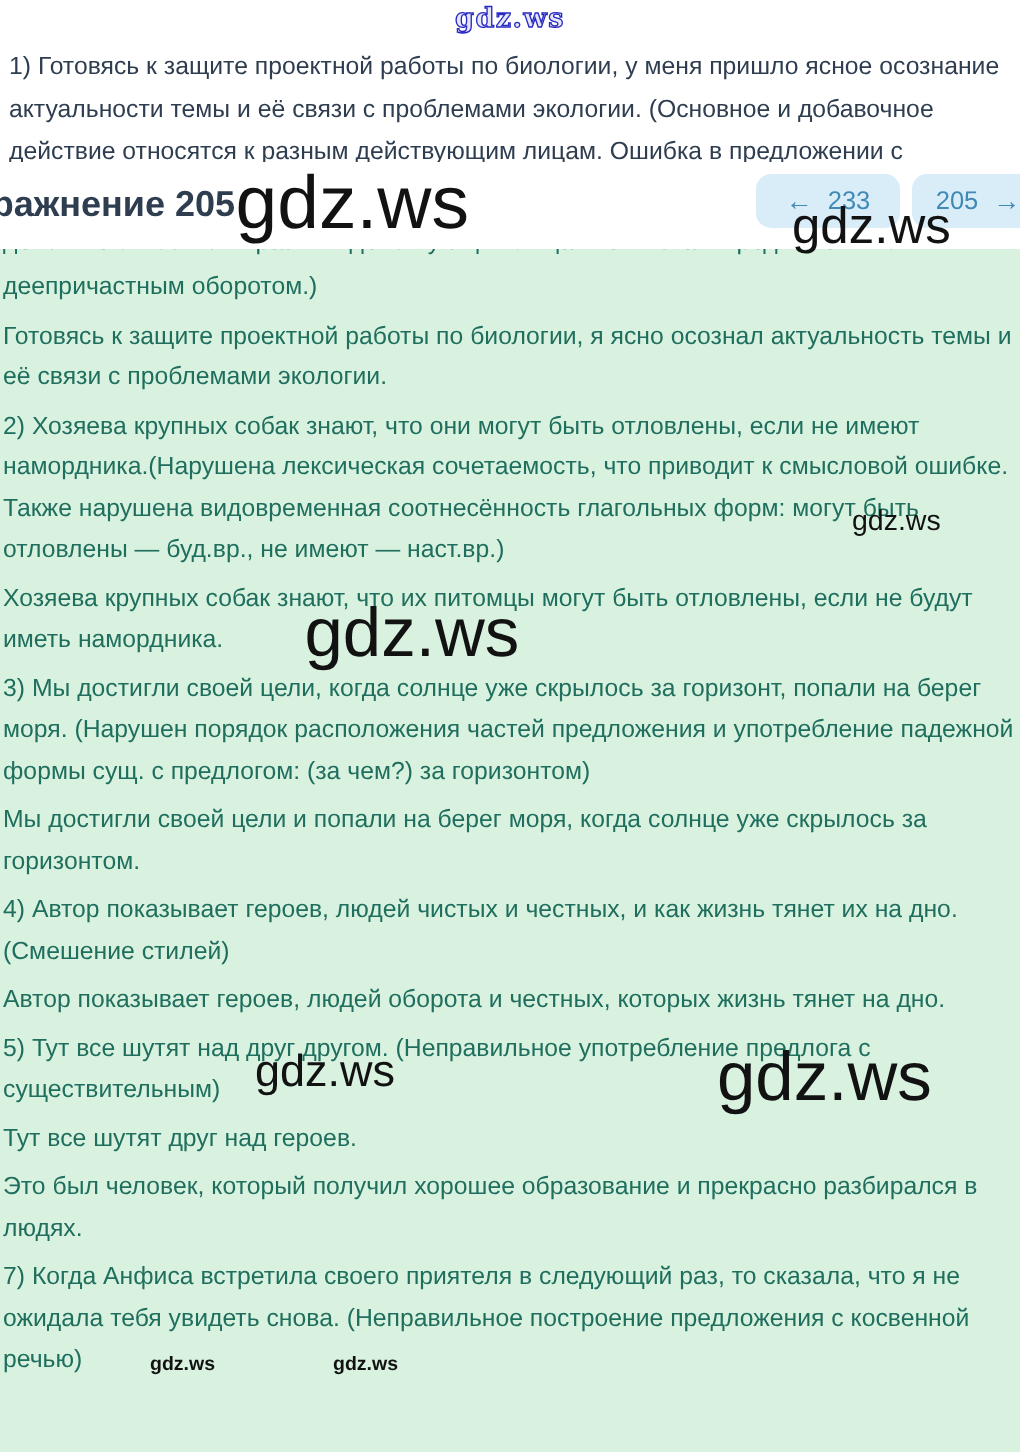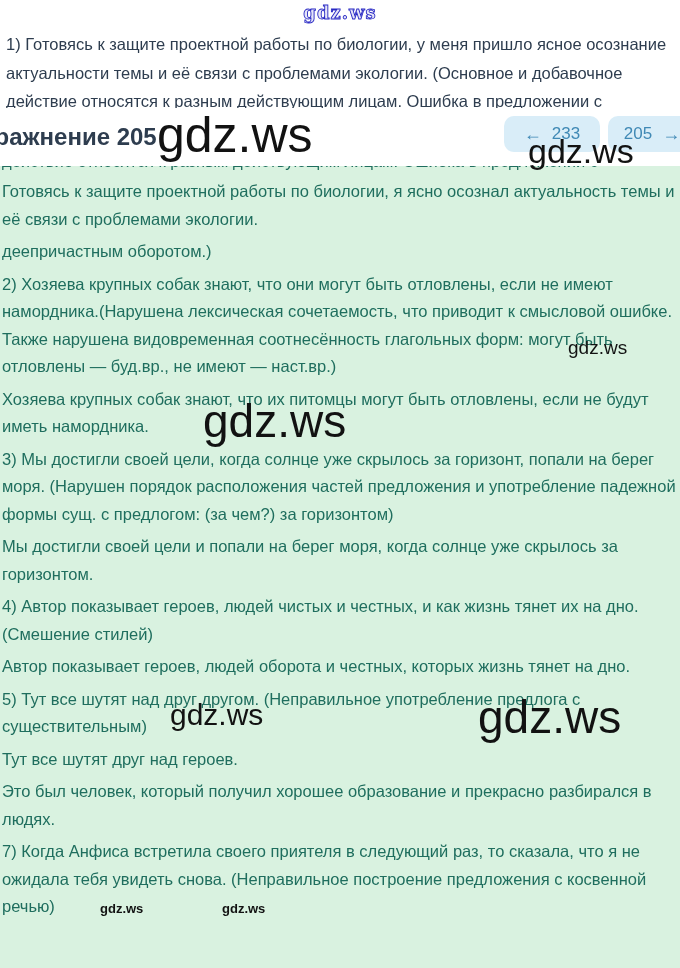--- a/index.html
+++ b/index.html
@@ -137,22 +137,22 @@
 </head>
 <body>
 
 <div class="wm-top">gdz.ws</div>
 
 <div class="intro">1) Готовясь к защите проектной работы по биологии, у меня пришло ясное осознание актуальности темы и её связи с проблемами экологии. (Основное и добавочное действие относятся к разным действующим лицам. Ошибка в предложении с</div>
 
 <div class="answer-block">
   <div class="clipped-line">действие относятся к разным действующим лицам. Ошибка в предложении с</div>
   <div class="answer-paragraphs">
+      <p>деепричастным оборотом.)</p>
       <p>Готовясь к защите проектной работы по биологии, я ясно осознал актуальность темы и её связи с проблемами экологии.</p>
-      <p>деепричастным оборотом.)</p>
       <p>2) Хозяева крупных собак знают, что они могут быть отловлены, если не имеют намордника.(Нарушена лексическая сочетаемость, что приводит к смысловой ошибке. Также нарушена видовременная соотнесённость глагольных форм: могут быть отловлены — буд.вр., не имеют — наст.вр.)</p>
       <p>Хозяева крупных собак знают, что их питомцы могут быть отловлены, если не будут иметь намордника.</p>
       <p>3) Мы достигли своей цели, когда солнце уже скрылось за горизонт, попали на берег моря. (Нарушен порядок расположения частей предложения и употребление падежной формы сущ. с предлогом: (за чем?) за горизонтом)</p>
       <p>Мы достигли своей цели и попали на берег моря, когда солнце уже скрылось за горизонтом.</p>
       <p>4) Автор показывает героев, людей чистых и честных, и как жизнь тянет их на дно. (Смешение стилей)</p>
       <p>Автор показывает героев, людей оборота и честных, которых жизнь тянет на дно.</p>
       <p>5) Тут все шутят над друг другом. (Неправильное употребление предлога с существительным)</p>
       <p>Тут все шутят друг над героев.</p>
       <p>Это был человек, который получил хорошее образование и прекрасно разбирался в людях.</p>
       <p>7) Когда Анфиса встретила своего приятеля в следующий раз, то сказала, что я не ожидала тебя увидеть снова. (Неправильное построение предложения с косвенной речью)</p>

